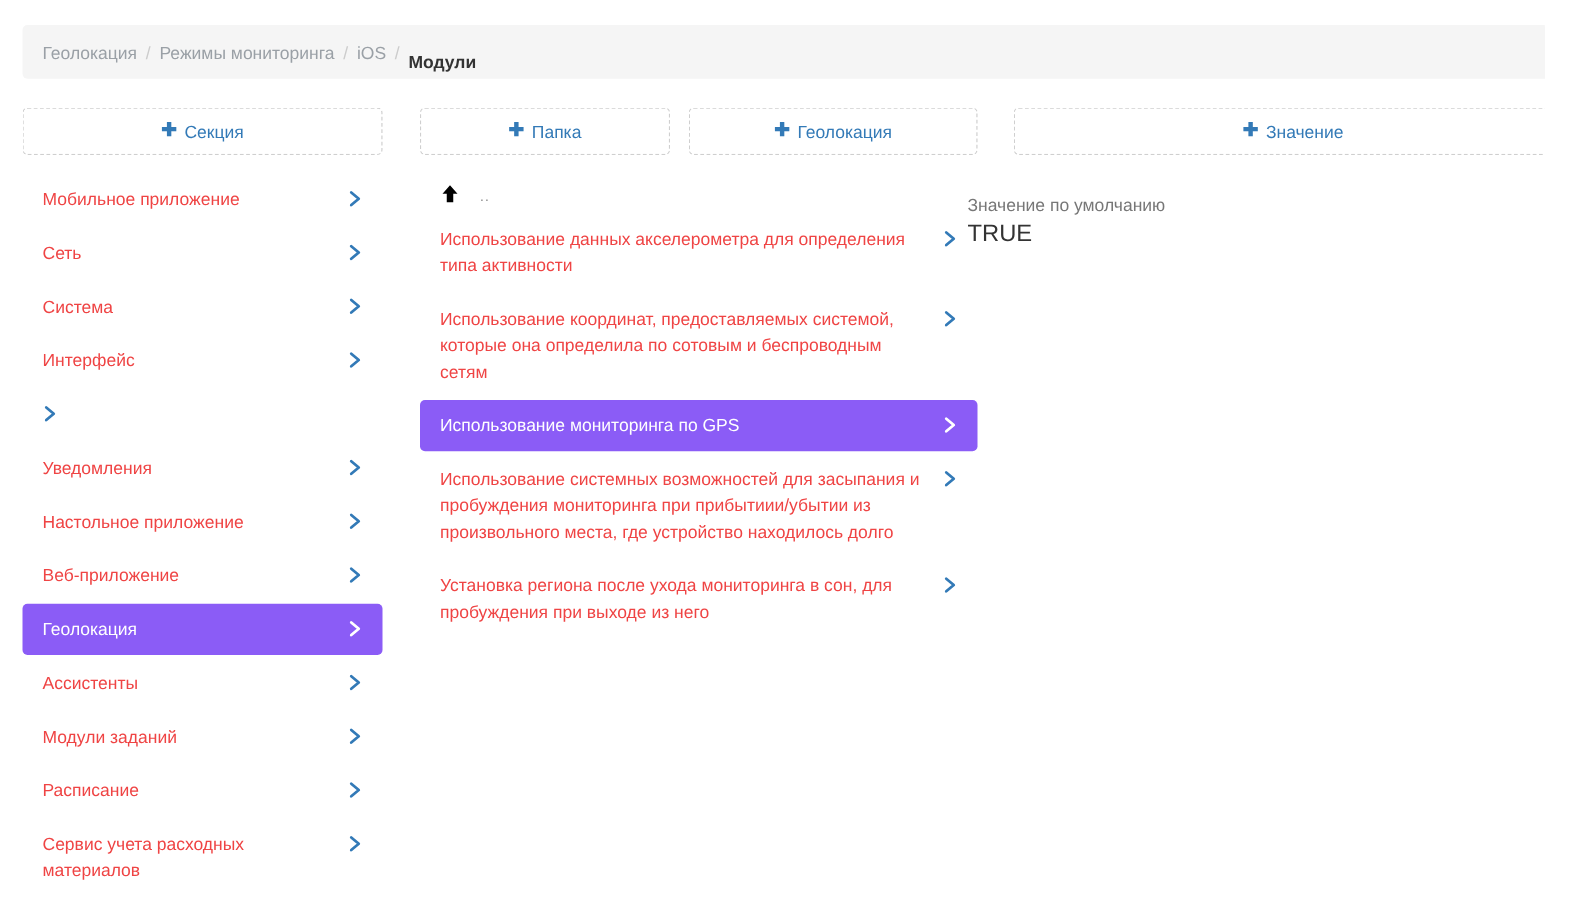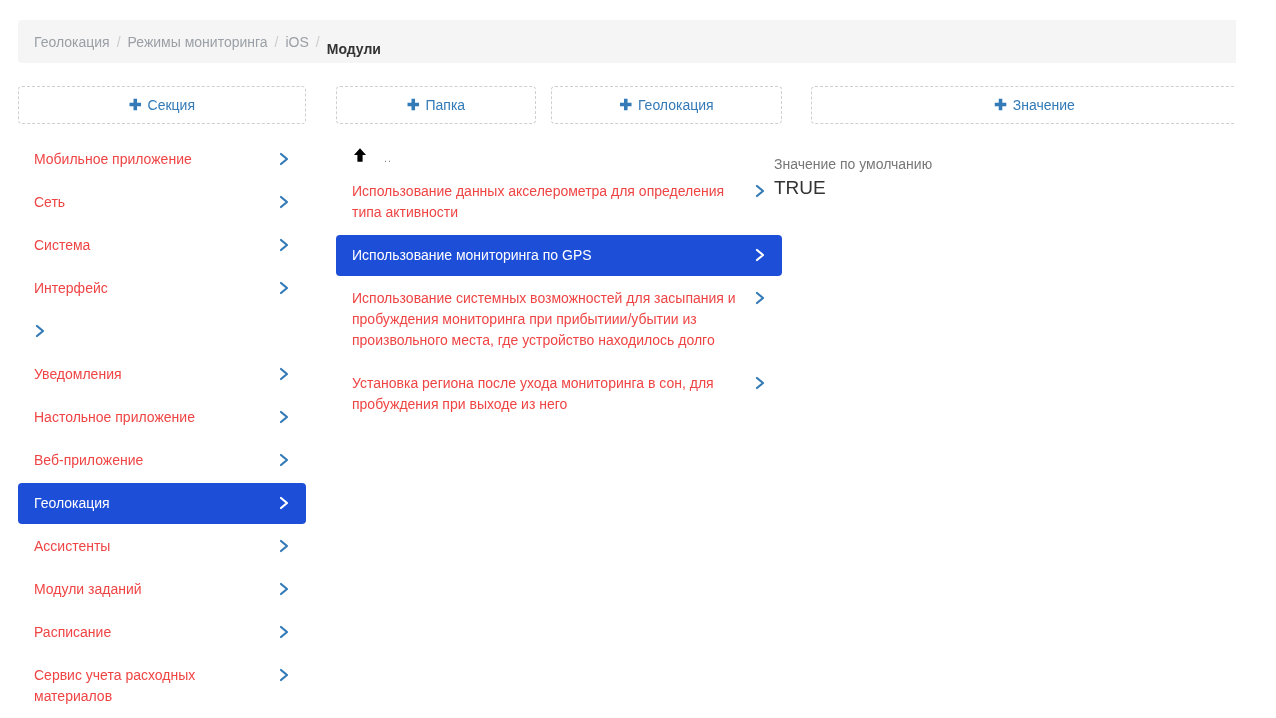--- a/index.html
+++ b/index.html
@@ -122,21 +122,21 @@
   }
   .row .chev {
     flex: 0 0 auto;
     color: #337ab7;
     line-height: 21px;
     display: block;
     width: 14px;
     height: 21px;
   }
   .row .chev svg { display: block; margin-top: 3px; }
-  .row.selected { background: #1d4ed8; gap: 6px; }
+  .row.selected { background: #8b5cf6; gap: 6px; }
   .row.selected .label { color: #ffffff; }
   .row.selected .chev { color: #ffffff; }
 
   
   .row-up {
     display: flex;
     align-items: center;
     padding: 8px 14px 8px 16px;
     min-height: 30px;
     cursor: pointer;
@@ -327,20 +327,28 @@
     </div>
     <div id="middle-list">
         <div class="row">
           <span class="label">Использование данных акселерометра для определения типа активности</span>
           <span class="chev">
             <svg width="12" height="14" viewBox="0 0 12 14" fill="none" stroke="currentColor" stroke-width="2.2" stroke-linecap="round" stroke-linejoin="round" aria-hidden="true">
               <polyline points="3,2 9,7 3,12"></polyline>
             </svg>
           </span>
         </div>
+        <div class="row">
+          <span class="label">Использование координат, предоставляемых системой, которые она определила по сотовым и беспроводным сетям</span>
+          <span class="chev">
+            <svg width="12" height="14" viewBox="0 0 12 14" fill="none" stroke="currentColor" stroke-width="2.2" stroke-linecap="round" stroke-linejoin="round" aria-hidden="true">
+              <polyline points="3,2 9,7 3,12"></polyline>
+            </svg>
+          </span>
+        </div>
         <div class="row selected">
           <span class="label">Использование мониторинга по GPS</span>
           <span class="chev">
             <svg width="12" height="14" viewBox="0 0 12 14" fill="none" stroke="currentColor" stroke-width="2.2" stroke-linecap="round" stroke-linejoin="round" aria-hidden="true">
               <polyline points="3,2 9,7 3,12"></polyline>
             </svg>
           </span>
         </div>
         <div class="row">
           <span class="label">Использование системных возможностей для засыпания и пробуждения мониторинга при прибытиии/убытии из произвольного места, где устройство находилось долго</span>

